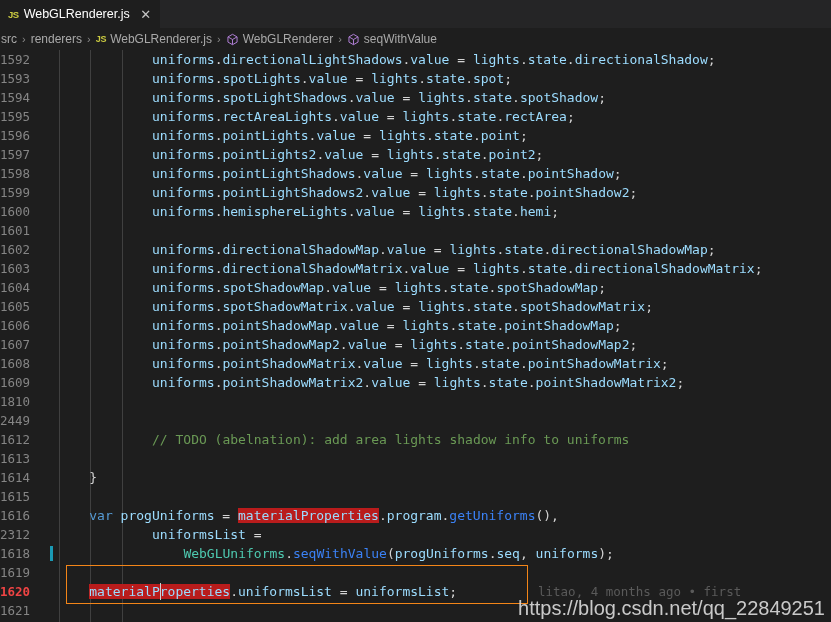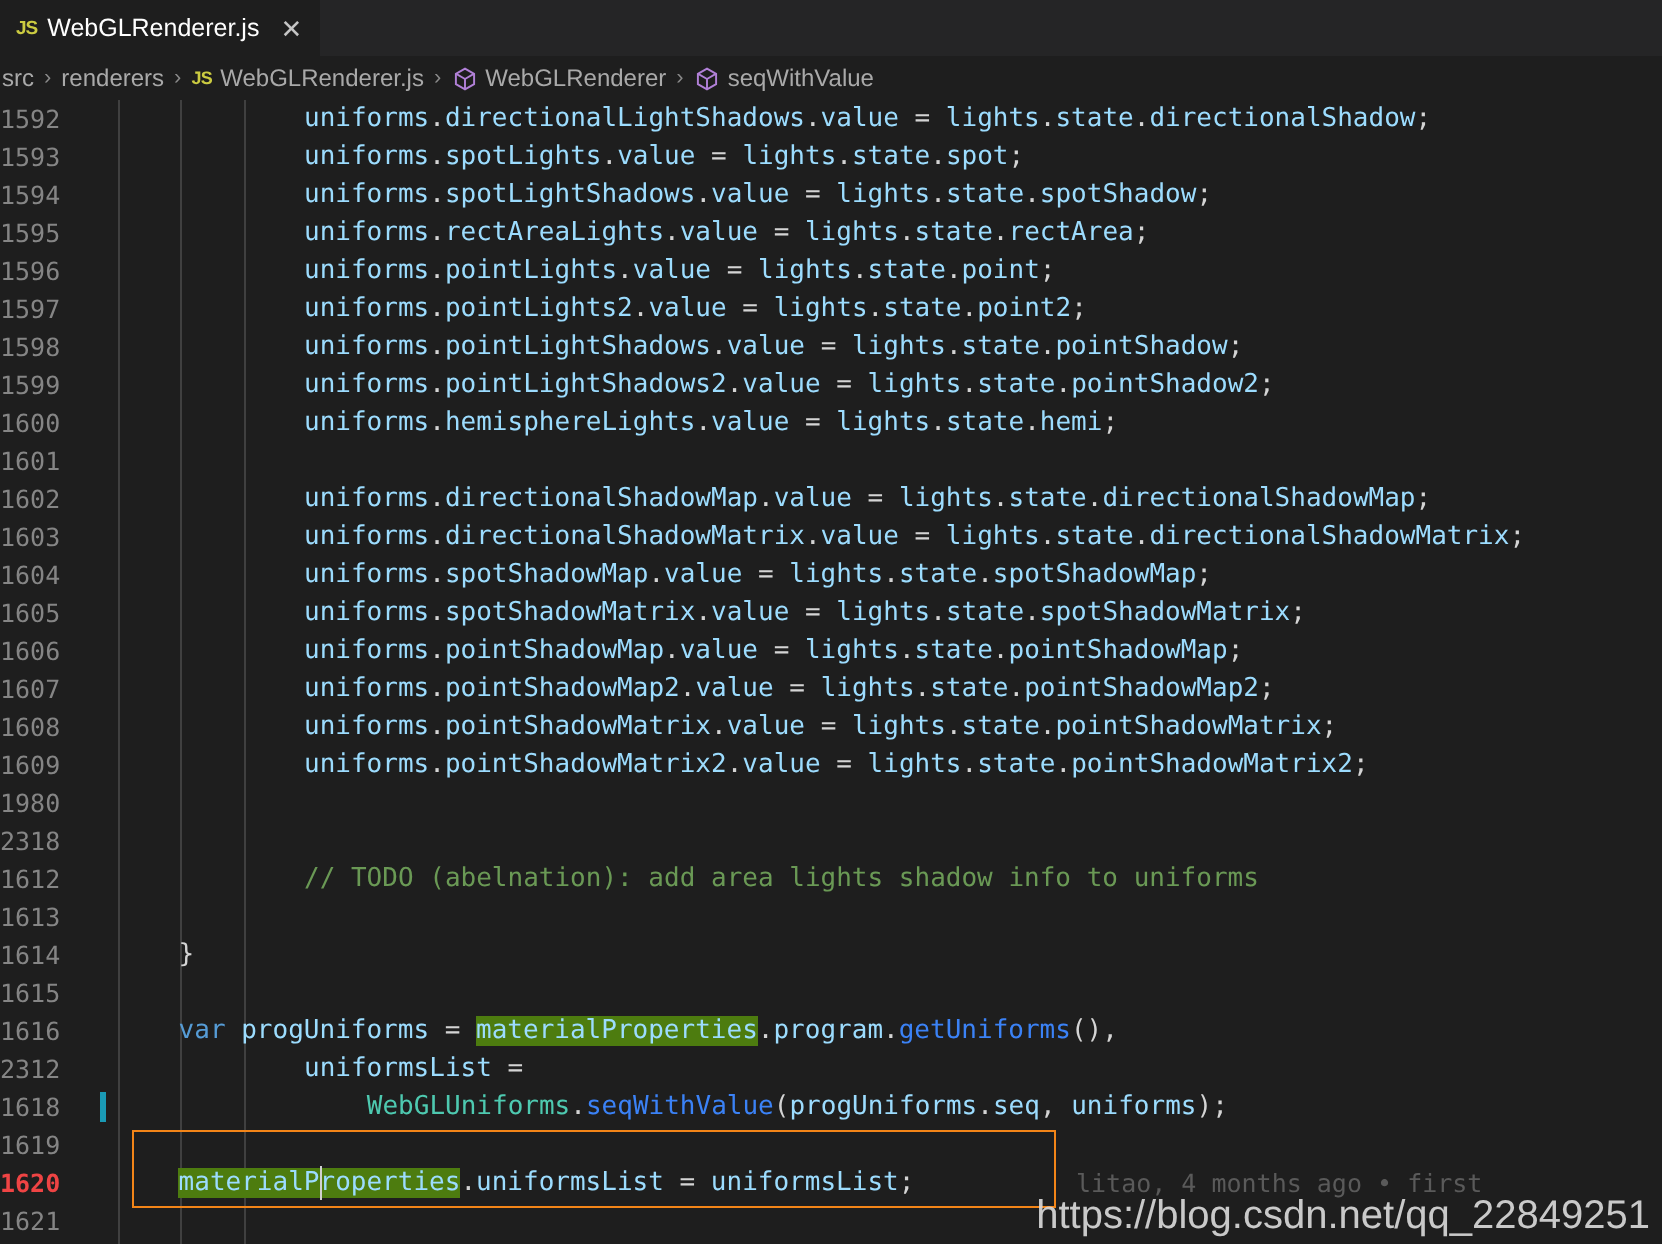--- a/index.html
+++ b/index.html
@@ -131,21 +131,21 @@
     background: #404040;
     top: 0;
     bottom: 0;
   }
   .t-prop { color: #9cdcfe; }
   .t-plain{ color: #d4d4d4; }
   .t-kw   { color: #569cd6; }
   .t-fn   { color: #3b82f6; }
   .t-cls  { color: #4ec9b0; }
   .t-cmt  { color: #6a9955; }
-  .hl-word { background: #4d7c0f; }
+  .hl-word { background: #b91c1c; }
 
   
   .gutter-mark {
     position: absolute;
     left: 50px;
     width: 3px;
     height: 15px;
     background: #1a9ab5;
     top: 2px;
   }
@@ -255,22 +255,22 @@
       <div class="row"><span class="ln">1600</span><span class="code" style="left: 152px;"><span class="t-prop">uniforms</span><span class="t-plain">.</span><span class="t-prop">hemisphereLights</span><span class="t-plain">.</span><span class="t-prop">value</span><span class="t-plain"> </span><span class="t-plain">=</span><span class="t-plain"> </span><span class="t-prop">lights</span><span class="t-plain">.</span><span class="t-prop">state</span><span class="t-plain">.</span><span class="t-prop">hemi</span><span class="t-plain">;</span></span></div>
       <div class="row"><span class="ln">1601</span><span class="code" style="left: 58px;"></span></div>
       <div class="row"><span class="ln">1602</span><span class="code" style="left: 152px;"><span class="t-prop">uniforms</span><span class="t-plain">.</span><span class="t-prop">directionalShadowMap</span><span class="t-plain">.</span><span class="t-prop">value</span><span class="t-plain"> </span><span class="t-plain">=</span><span class="t-plain"> </span><span class="t-prop">lights</span><span class="t-plain">.</span><span class="t-prop">state</span><span class="t-plain">.</span><span class="t-prop">directionalShadowMap</span><span class="t-plain">;</span></span></div>
       <div class="row"><span class="ln">1603</span><span class="code" style="left: 152px;"><span class="t-prop">uniforms</span><span class="t-plain">.</span><span class="t-prop">directionalShadowMatrix</span><span class="t-plain">.</span><span class="t-prop">value</span><span class="t-plain"> </span><span class="t-plain">=</span><span class="t-plain"> </span><span class="t-prop">lights</span><span class="t-plain">.</span><span class="t-prop">state</span><span class="t-plain">.</span><span class="t-prop">directionalShadowMatrix</span><span class="t-plain">;</span></span></div>
       <div class="row"><span class="ln">1604</span><span class="code" style="left: 152px;"><span class="t-prop">uniforms</span><span class="t-plain">.</span><span class="t-prop">spotShadowMap</span><span class="t-plain">.</span><span class="t-prop">value</span><span class="t-plain"> </span><span class="t-plain">=</span><span class="t-plain"> </span><span class="t-prop">lights</span><span class="t-plain">.</span><span class="t-prop">state</span><span class="t-plain">.</span><span class="t-prop">spotShadowMap</span><span class="t-plain">;</span></span></div>
       <div class="row"><span class="ln">1605</span><span class="code" style="left: 152px;"><span class="t-prop">uniforms</span><span class="t-plain">.</span><span class="t-prop">spotShadowMatrix</span><span class="t-plain">.</span><span class="t-prop">value</span><span class="t-plain"> </span><span class="t-plain">=</span><span class="t-plain"> </span><span class="t-prop">lights</span><span class="t-plain">.</span><span class="t-prop">state</span><span class="t-plain">.</span><span class="t-prop">spotShadowMatrix</span><span class="t-plain">;</span></span></div>
       <div class="row"><span class="ln">1606</span><span class="code" style="left: 152px;"><span class="t-prop">uniforms</span><span class="t-plain">.</span><span class="t-prop">pointShadowMap</span><span class="t-plain">.</span><span class="t-prop">value</span><span class="t-plain"> </span><span class="t-plain">=</span><span class="t-plain"> </span><span class="t-prop">lights</span><span class="t-plain">.</span><span class="t-prop">state</span><span class="t-plain">.</span><span class="t-prop">pointShadowMap</span><span class="t-plain">;</span></span></div>
       <div class="row"><span class="ln">1607</span><span class="code" style="left: 152px;"><span class="t-prop">uniforms</span><span class="t-plain">.</span><span class="t-prop">pointShadowMap2</span><span class="t-plain">.</span><span class="t-prop">value</span><span class="t-plain"> </span><span class="t-plain">=</span><span class="t-plain"> </span><span class="t-prop">lights</span><span class="t-plain">.</span><span class="t-prop">state</span><span class="t-plain">.</span><span class="t-prop">pointShadowMap2</span><span class="t-plain">;</span></span></div>
       <div class="row"><span class="ln">1608</span><span class="code" style="left: 152px;"><span class="t-prop">uniforms</span><span class="t-plain">.</span><span class="t-prop">pointShadowMatrix</span><span class="t-plain">.</span><span class="t-prop">value</span><span class="t-plain"> </span><span class="t-plain">=</span><span class="t-plain"> </span><span class="t-prop">lights</span><span class="t-plain">.</span><span class="t-prop">state</span><span class="t-plain">.</span><span class="t-prop">pointShadowMatrix</span><span class="t-plain">;</span></span></div>
       <div class="row"><span class="ln">1609</span><span class="code" style="left: 152px;"><span class="t-prop">uniforms</span><span class="t-plain">.</span><span class="t-prop">pointShadowMatrix2</span><span class="t-plain">.</span><span class="t-prop">value</span><span class="t-plain"> </span><span class="t-plain">=</span><span class="t-plain"> </span><span class="t-prop">lights</span><span class="t-plain">.</span><span class="t-prop">state</span><span class="t-plain">.</span><span class="t-prop">pointShadowMatrix2</span><span class="t-plain">;</span></span></div>
-      <div class="row"><span class="ln">1980</span><span class="code" style="left: 58px;"></span></div>
-      <div class="row"><span class="ln">2318</span><span class="code" style="left: 58px;"></span></div>
+      <div class="row"><span class="ln">1810</span><span class="code" style="left: 58px;"></span></div>
+      <div class="row"><span class="ln">2449</span><span class="code" style="left: 58px;"></span></div>
       <div class="row"><span class="ln">1612</span><span class="code" style="left: 152px;"><span class="t-cmt">// TODO (abelnation): add area lights shadow info to uniforms</span></span></div>
       <div class="row"><span class="ln">1613</span><span class="code" style="left: 58px;"></span></div>
       <div class="row"><span class="ln">1614</span><span class="code" style="left: 89.3px;"><span class="t-plain">}</span></span></div>
       <div class="row"><span class="ln">1615</span><span class="code" style="left: 58px;"></span></div>
       <div class="row"><span class="ln">1616</span><span class="code" style="left: 89.3px;"><span class="t-kw">var</span><span class="t-plain"> </span><span class="t-prop">progUniforms</span><span class="t-plain"> </span><span class="t-plain">=</span><span class="t-plain"> </span><span class="t-prop hl-word">materialProperties</span><span class="t-plain">.</span><span class="t-prop">program</span><span class="t-plain">.</span><span class="t-fn">getUniforms</span><span class="t-plain">(</span><span class="t-plain">)</span><span class="t-plain">,</span></span></div>
       <div class="row"><span class="ln">2312</span><span class="code" style="left: 152px;"><span class="t-prop">uniformsList</span><span class="t-plain"> </span><span class="t-plain">=</span></span></div>
       <div class="row"><span class="ln">1618</span><span class="code" style="left: 183.4px;"><span class="t-cls">WebGLUniforms</span><span class="t-plain">.</span><span class="t-fn">seqWithValue</span><span class="t-plain">(</span><span class="t-prop">progUniforms</span><span class="t-plain">.</span><span class="t-prop">seq</span><span class="t-plain">,</span><span class="t-plain"> </span><span class="t-prop">uniforms</span><span class="t-plain">)</span><span class="t-plain">;</span></span></div>
       <div class="row"><span class="ln">1619</span><span class="code" style="left: 58px;"></span></div>
       <div class="row current"><span class="ln">1620</span><span class="code" style="left: 89.3px;"><span class="t-prop hl-word">materialProperties</span><span class="t-plain">.</span><span class="t-prop">uniformsList</span><span class="t-plain"> </span><span class="t-plain">=</span><span class="t-plain"> </span><span class="t-prop">uniformsList</span><span class="t-plain">;</span></span></div>
       <div class="row"><span class="ln">1621</span><span class="code" style="left: 58px;"></span></div>

